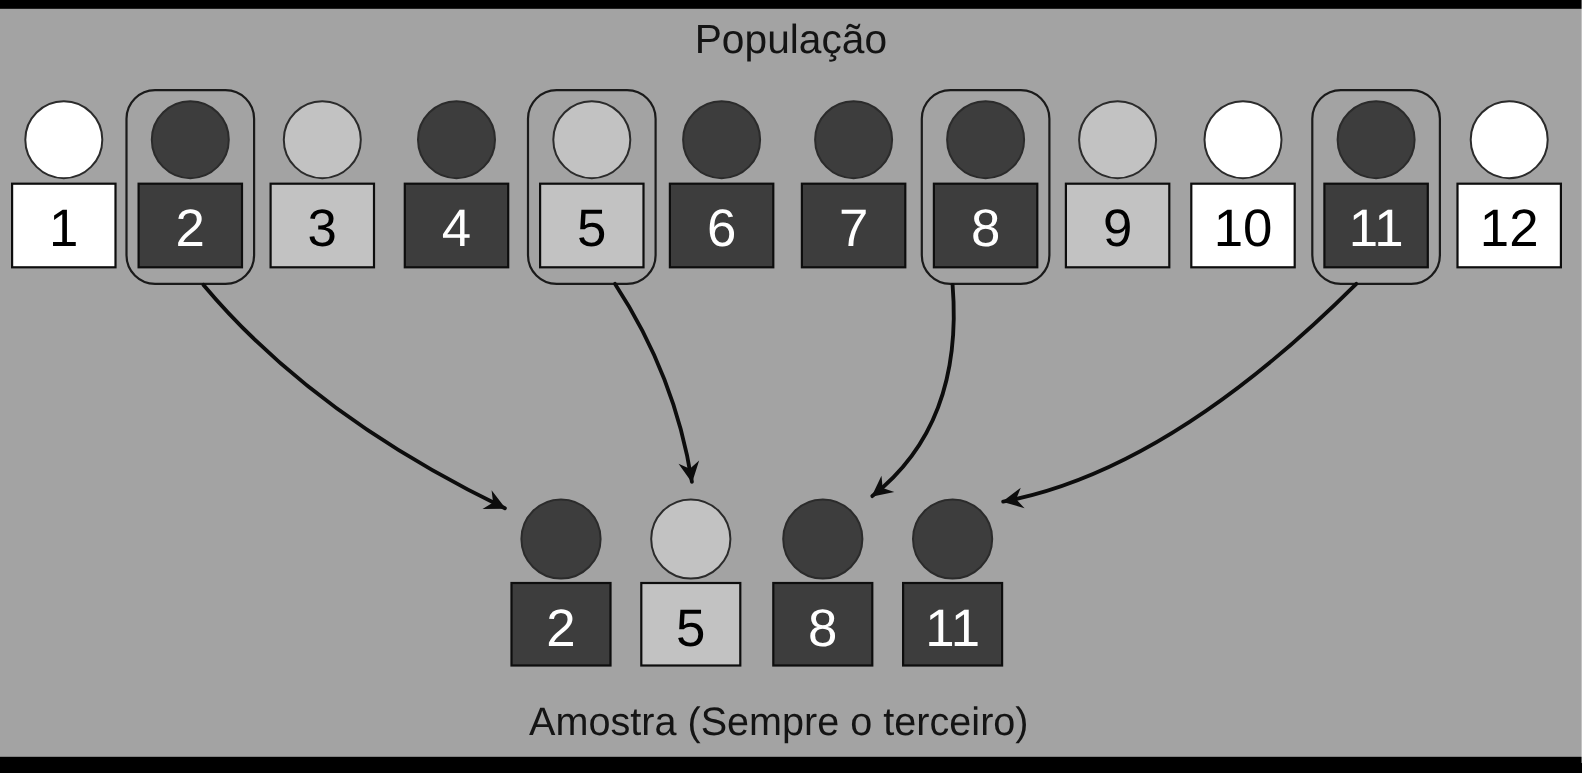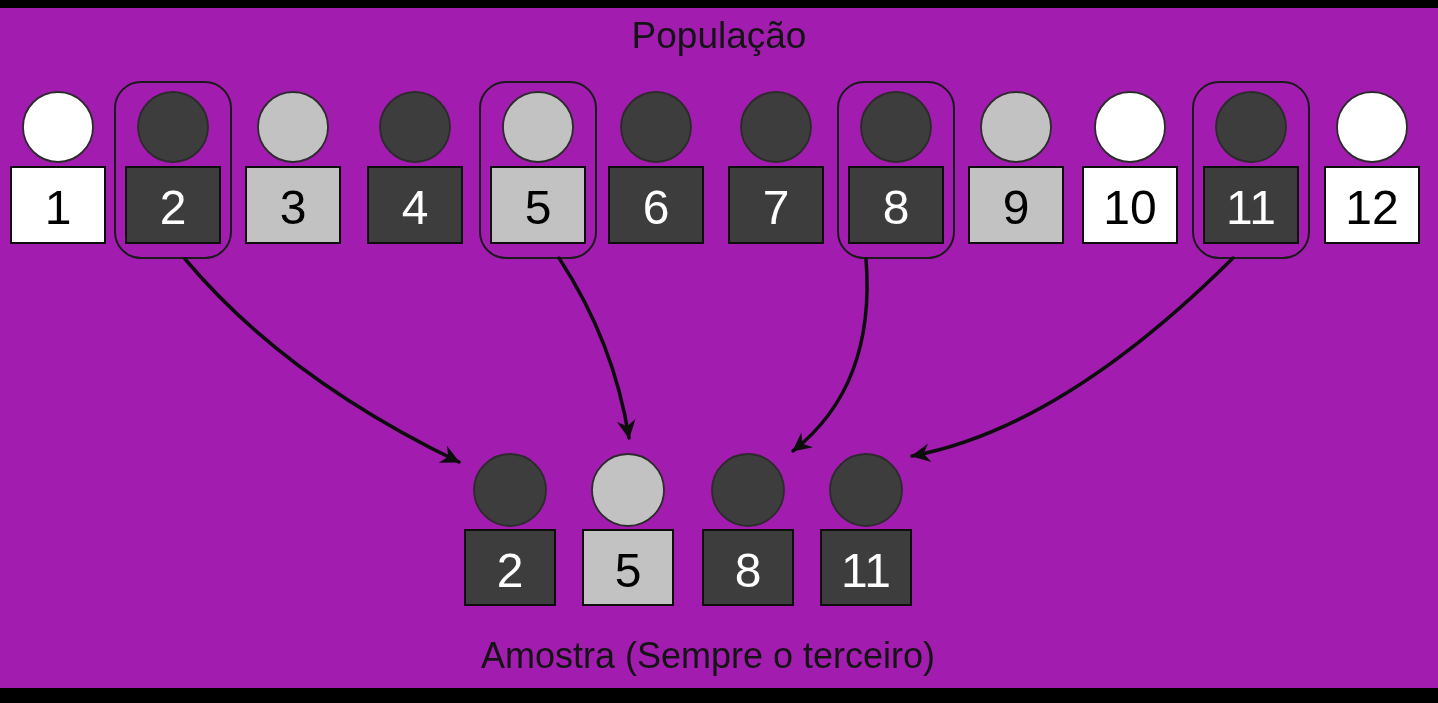--- a/index.html
+++ b/index.html
@@ -1,16 +1,16 @@
 <!DOCTYPE html>
 <html><head>
 <meta charset="utf-8">
 <style>
   html,body{margin:0;padding:0;background:#ffffff;}
-  .stage{position:relative;width:1438px;height:703px;background:#a21caf;overflow:hidden;
+  .stage{position:relative;width:1438px;height:703px;background:#a3a3a3;overflow:hidden;
          font-family:"Liberation Sans", sans-serif;}
   svg{display:block;}
   .title-text{font-family:"Liberation Sans", sans-serif;font-size:37px;fill:#141414;}
   .caption-text{font-family:"Liberation Sans", sans-serif;font-size:36px;fill:#141414;}
   .num-text{font-family:"Liberation Sans", sans-serif;font-size:48px;}
   .head{stroke:#2b2b2b;stroke-width:1.8;}
   .torso{stroke:#0d0d0d;stroke-width:2;}
   .sel-box{fill:none;stroke:#1a1a1a;stroke-width:2;}
   .arrow{fill:none;stroke:#0d0d0d;stroke-width:3.5;stroke-linecap:round;}
   .edge-bar{fill:#000000;}

